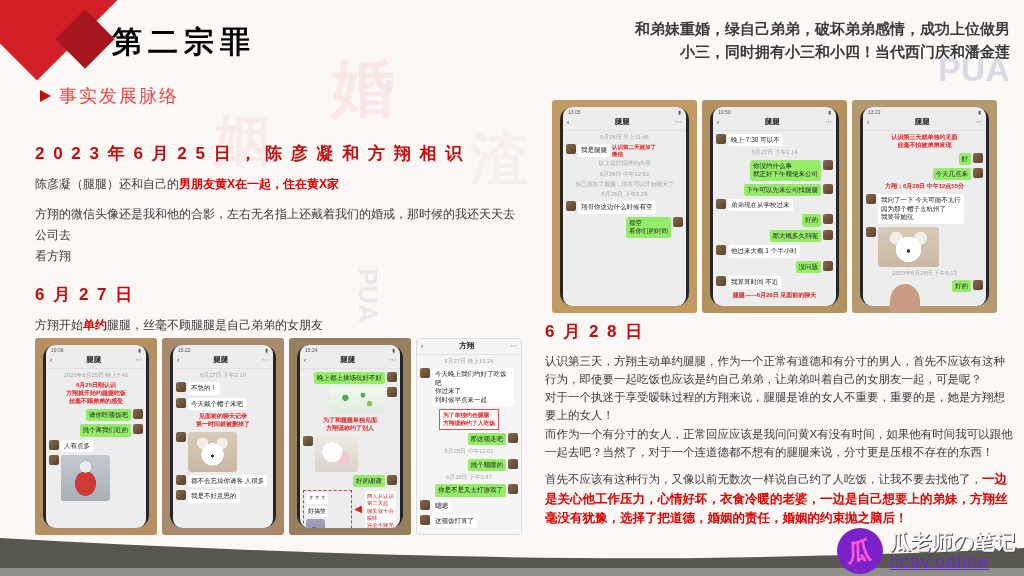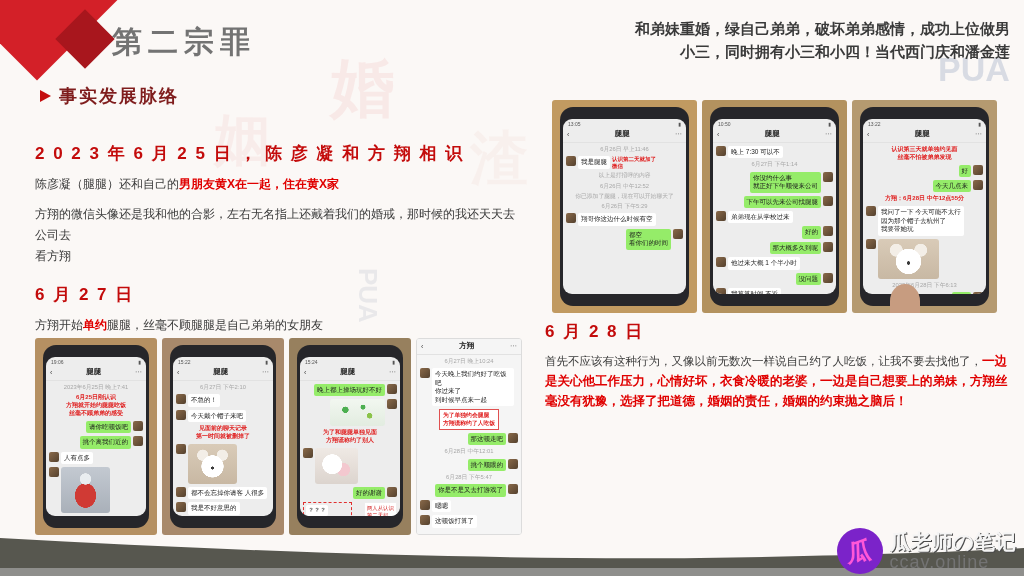--- a/index.html
+++ b/index.html
@@ -3,45 +3,45 @@
 <meta charset="utf-8">
 <style>
   html,body{margin:0;padding:0;}
   body{font-family:"Liberation Sans",sans-serif;}
   .slide{position:relative;width:1024px;height:576px;background:#fbf8f6;overflow:hidden;}
   .pre{white-space:pre-line;}
   
   .diamond1{position:absolute;width:118px;height:118px;background:#d32028;transform:rotate(45deg);top:-62px;left:-22px;}
   .diamond2{position:absolute;width:42px;height:42px;background:#a8161d;transform:rotate(45deg);top:18px;left:64px;}
   
-  .slide-title{position:absolute;left:112px;top:22px;font-size:30px;font-weight:900;color:#737373;letter-spacing:6px;}
+  .slide-title{position:absolute;left:112px;top:22px;font-size:30px;font-weight:900;color:#000000;letter-spacing:6px;}
   .headline{position:absolute;right:14px;top:18px;width:506px;font-size:15px;font-weight:800;color:#3a3a3a;text-align:right;line-height:1.5;}
   
   .section-row{position:absolute;left:40px;top:84px;display:flex;align-items:center;gap:8px;}
   .tri{width:0;height:0;border-top:6px solid transparent;border-bottom:6px solid transparent;border-left:11px solid #c40e0e;}
-  .section-title{font-size:18px;font-weight:700;color:#7f1d1d;letter-spacing:2px;}
+  .section-title{font-size:18px;font-weight:400;color:#ef4444;letter-spacing:2px;}
   
   .left-col{position:absolute;left:35px;top:142px;width:484px;}
   .h-red{font-size:17px;font-weight:700;color:#c30b0b;letter-spacing:2px;margin:0;}
   .body-p{font-size:12px;color:#3a3a3a;line-height:1.75;margin:9px 0 0 0;}
   .hl{color:#e00000;font-weight:900;}
   .gap18{margin-top:16px;}
   
   .right-col{position:absolute;left:545px;top:320px;width:468px;}
   .right-col .body-p{font-size:11.5px;line-height:1.58;}
   .hl-big{color:#e00000;font-weight:900;font-size:12.5px;}
   
   .wm{position:absolute;font-weight:900;pointer-events:none;}
   
   .phone-row{position:absolute;display:flex;gap:5px;}
   #left-phones{left:35px;top:338px;width:487px;height:197px;}
   #right-phones{left:552px;top:100px;width:445px;height:213px;}
   .phone{flex:1;position:relative;border-radius:3px;overflow:hidden;}
   .phone.photo{padding:7px 8px;box-sizing:border-box;}
-  .phone-frame{background:#26262a;border-radius:13px;padding:12px 3px;height:100%;box-sizing:border-box;}
+  .phone-frame{background:#26262a;border-radius:13px;padding:0 3px;height:100%;box-sizing:border-box;}
   .phone.flat .phone-frame{background:#f6f6f6;border:1px solid #dcdcdc;border-radius:3px;padding:0;}
   .screen{background:#ededed;border-radius:9px;height:100%;overflow:hidden;box-sizing:border-box;}
   .phone.flat .screen{border-radius:2px;background:#f5f5f5;}
   .statusbar{display:flex;justify-content:space-between;padding:2px 5px 0 5px;font-size:5px;color:#555;}
   .chat-header{display:flex;justify-content:space-between;align-items:center;padding:2px 4px 3px 4px;font-size:7.5px;color:#222;font-weight:bold;border-bottom:1px solid #e2e2e2;}
   .chat-header .side{font-weight:normal;color:#444;font-size:7px;}
   .msgs{padding:3px 3px;display:flex;flex-direction:column;gap:3px;}
   .msg-row{display:flex;gap:2px;align-items:flex-start;}
   .msg-row.right{flex-direction:row-reverse;}
   .avatar{width:10px;height:10px;border-radius:2px;background:linear-gradient(135deg,#8a6a4a,#54412e);flex:none;}
@@ -63,21 +63,21 @@
   .red-arrow{color:#e02020;font-size:10px;line-height:1;flex:none;margin-top:14px;}
   .sidenote{background:#ffffff;border:1px solid #eee;color:#d42222;font-size:5.4px;line-height:1.3;padding:2px;white-space:pre-line;flex:1;}
   .finger{position:absolute;bottom:-5px;left:26%;width:30px;height:34px;background:#c79c80;border-radius:50% 50% 0 0;}
   
   .footer-svg{position:absolute;left:0;bottom:0;width:1024px;height:44px;display:block;}
   .brand{position:absolute;right:8px;bottom:2px;display:flex;align-items:center;gap:7px;}
   .brand-icon{width:46px;height:46px;border-radius:50%;background:#7b23c9;display:flex;align-items:center;justify-content:center;}
   .brand-icon span{color:#ff57d8;font-size:25px;font-weight:900;transform:rotate(-8deg) skewX(-6deg);}
   .brand-text{display:flex;flex-direction:column;line-height:1.05;}
   .brand-line1{font-size:21px;font-weight:900;color:#f4f4f4;text-shadow:1px 1px 0 #4a4a4a;}
-  .brand-line2{font-size:18px;color:#737373;letter-spacing:1px;}
+  .brand-line2{font-size:18px;color:#6d28d9;letter-spacing:1px;text-decoration:underline;}
 </style>
 </head>
 <body>
 
 <div class="slide">
 
   <div id="wm-layer">
       <span class="wm" style="left: 320px; top: 6px; font-size: 64px; color: rgb(224, 90, 90); opacity: 0.09; writing-mode: vertical-rl;">婚</span>
       <span class="wm" style="left: 205px; top: 70px; font-size: 56px; color: rgb(224, 90, 90); opacity: 0.07; writing-mode: vertical-rl;">姻</span>
       <span class="wm" style="left: 938px; top: 50px; font-size: 34px; color: rgb(127, 147, 181); opacity: 0.28;">PUA</span>
@@ -101,20 +101,23 @@
     <p class="h-red">2 0 2 3 年 6 月 2 5 日 ，  陈 彦 凝 和 方 翔 相 识</p>
     <p class="body-p"><span>陈彦凝（腿腿）还和自己的</span><span class="hl">男朋友黄X在一起，住在黄X家</span></p>
     <p class="body-p pre">方翔的微信头像还是我和他的合影，左右无名指上还戴着我们的婚戒，那时候的我还天天去公司去
 看方翔</p>
     <p class="h-red gap18">6 月 2 7 日</p>
     <p class="body-p"><span>方翔开始</span><span class="hl">单约</span><span>腿腿，丝毫不顾腿腿是自己弟弟的女朋友</span></p>
   </div>
 
   <div class="right-col">
     <p class="h-red">6 月 2 8 日</p>
+    <p class="body-p pre">认识第三天，方翔主动单约腿腿，作为一个正常有道德和有分寸的男人，首先不应该有这种行为，即使要一起吃饭也应该是约自己弟弟，让弟弟叫着自己的女朋友一起，可是呢？
+对于一个执迷于享受暧昧过程的方翔来说，腿腿是谁的女人不重要，重要的是，她是方翔想要上的女人！
+而作为一个有分寸的女人，正常回应应该是我问问黄X有没有时间，如果他有时间我可以跟他一起去吧？当然了，对于一个连道德都不想有的腿腿来说，分寸更是压根不存在的东西！</p>
     <p class="body-p"><span>首先不应该有这种行为，又像以前无数次一样说自己约了人吃饭，让我不要去找他了，</span><span class="hl-big">一边是关心他工作压力，心情好坏，衣食冷暖的老婆，一边是自己想要上的弟妹，方翔丝毫没有犹豫，选择了把道德，婚姻的责任，婚姻的约束抛之脑后！</span></p>
   </div>
 
   <div class="phone-row" id="left-phones">
       <div class="phone photo" style="background: rgb(181, 144, 98);">
         <div class="phone-frame">
           <div class="screen">
             <div class="statusbar">
               <span>19:06</span>
               <span>▮</span>

